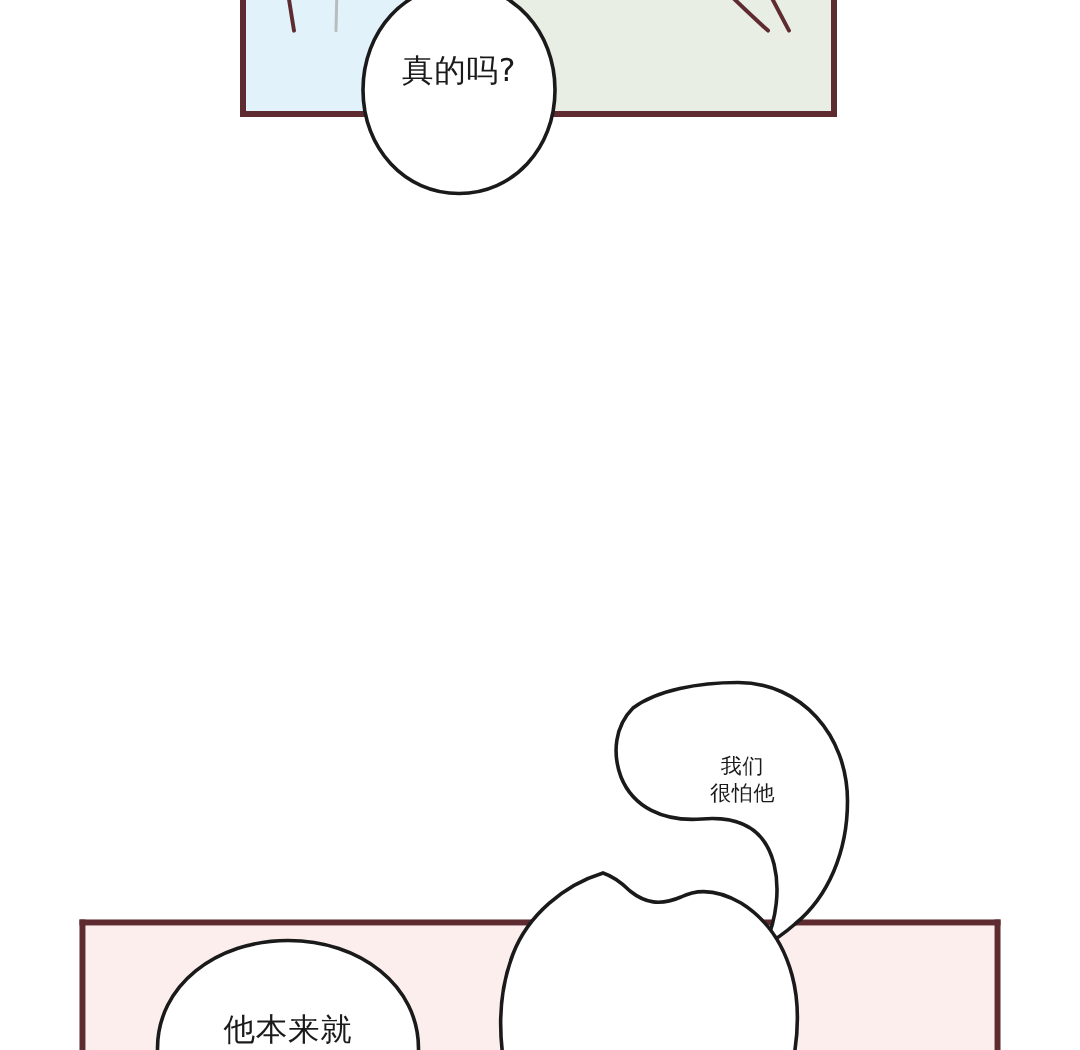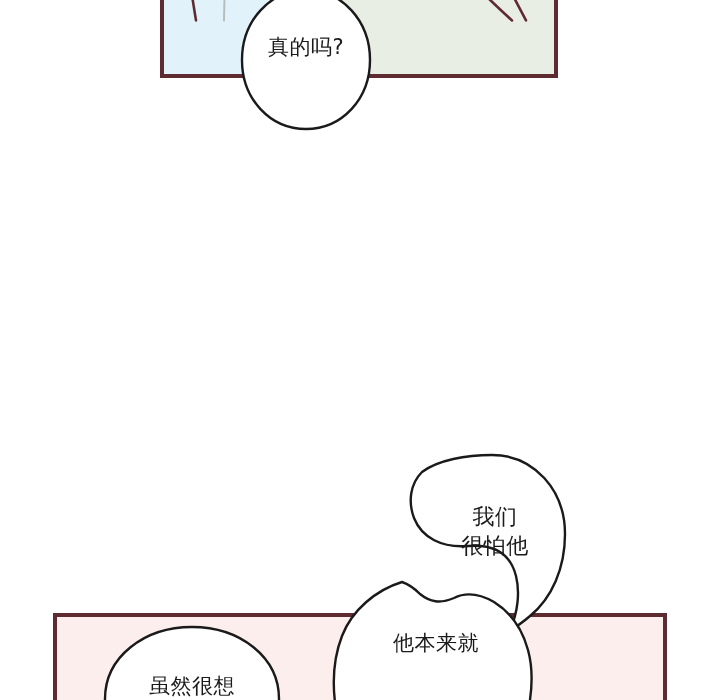--- a/index.html
+++ b/index.html
@@ -96,21 +96,21 @@
     box-sizing: border-box;
   }
 
   #bubble-afraid {
     left: 406px;
     top: 452px;
     width: 164px;
     height: 178px;
   }
   #bubble-afraid .bubble-text {
-    font-size: 22px;
+    font-size: 14px;
     justify-content: flex-start;
     padding-top: 50px;
     padding-left: 14px;
     box-sizing: border-box;
   }
 
   #bubble-expression {
     left: 330px;
     top: 580px;
     width: 206px;
@@ -213,31 +213,30 @@
                C 46 10 22 30 12 56
                C 2 82 2 112 8 140
                L 196 140
                C 202 116 204 92 198 70
                C 192 48 180 32 164 22
                C 150 14 136 12 124 18
                C 110 24 100 22 90 14
                C 84 8 78 4 72 2 Z" fill="#ffffff" stroke="#1a1a1a" stroke-width="2.4"></path>
     </svg>
     <div class="bubble-text">
-      <span>他本来就</span>
     </div>
   </div>
 
   <div class="bubble" id="bubble-want">
     <svg width="180" height="130" viewBox="0 0 180 130">
       <path d="M 90 2
                C 138 2 177 32 177 74
                C 177 96 167 116 151 130
                L 29 130
                C 13 116 3 96 3 74
                C 3 32 42 2 90 2 Z" fill="#ffffff" stroke="#1a1a1a" stroke-width="2.4"></path>
     </svg>
     <div class="bubble-text">
-      <span>虽然很想</span>
+      <span>他本来就</span>
     </div>
   </div>
 
 </div>
 
 </body></html>

